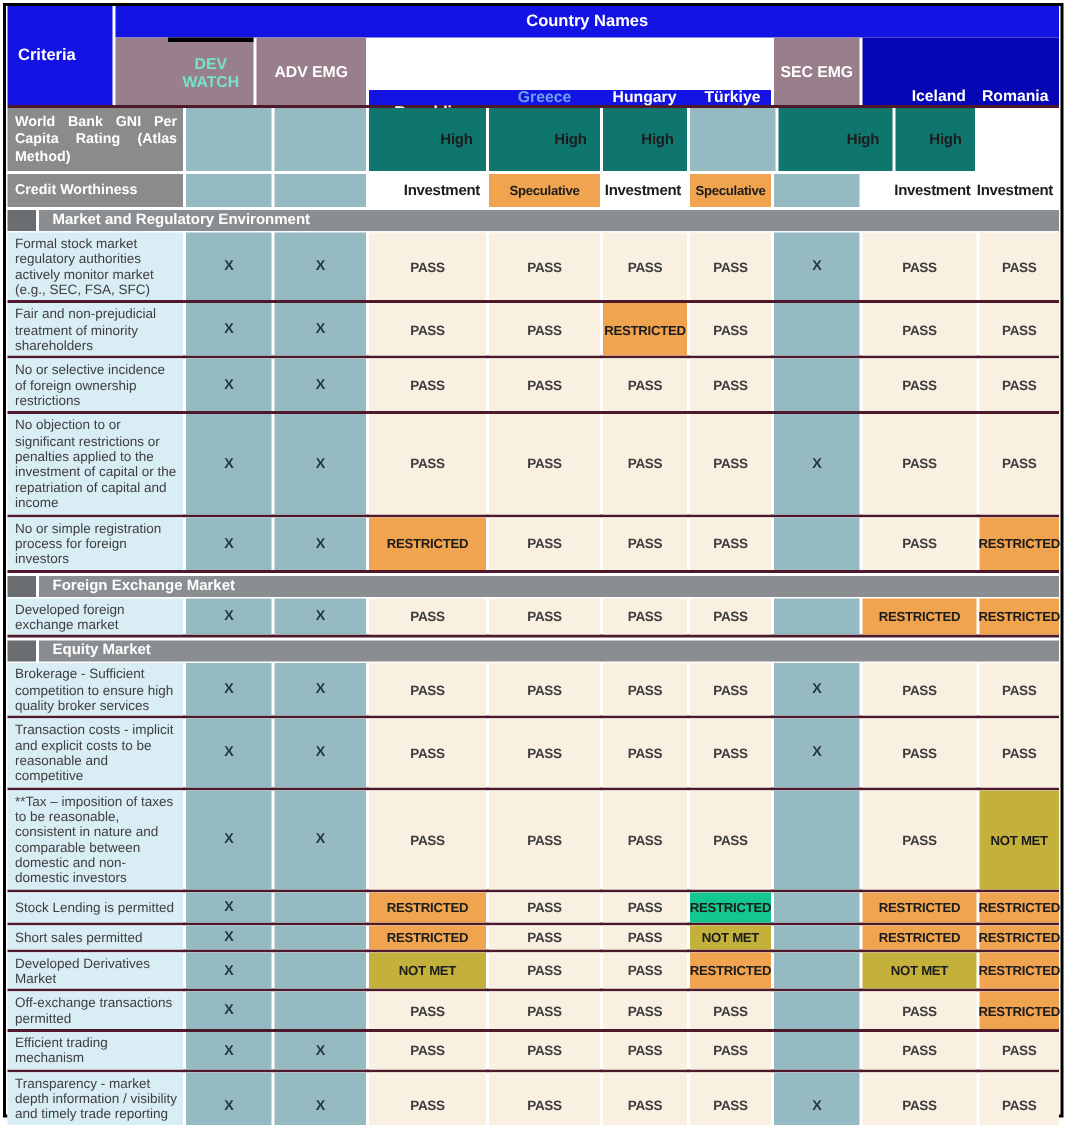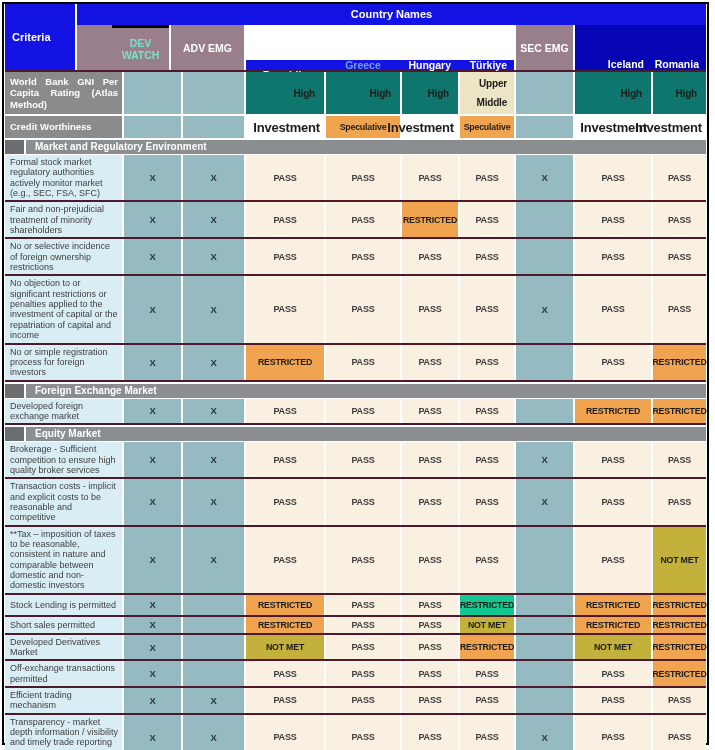--- a/index.html
+++ b/index.html
@@ -55,21 +55,21 @@
        font-size:8.8px;letter-spacing:-0.2px;color:#1C1C1C;text-align:center;}
   .s-x{background:#96BAC1;color:#243642;font-size:9.5px;}
   .s-blank{background:#96BAC1;}
   .s-pass{background:#FAF0E2;color:#3C3C3C;font-size:9px;}
   .s-restricted{background:#F1A44F;}
   .s-notmet{background:#C3B13B;}
   .s-restricted-green{background:#13C78E;}
   .s-high{background:#0f766e;font-size:10px;justify-content:flex-end;padding-right:9px;}
   .s-uppermiddle{background:#ECE5C5;font-size:10px;justify-content:flex-end;padding-right:7px;
                  line-height:1.9;text-align:right;}
-  .s-investment{background:#FFFFFF;font-size:13px;justify-content:flex-end;padding-right:4px;}
+  .s-investment{background:#FFFFFF;font-size:10px;justify-content:flex-end;padding-right:4px;}
   .s-speculative{background:#F1A44F;font-size:8.8px;}
 
   
   .section-bar{display:flex;gap:2px;margin:2px 0 1px;height:14px;}
   .section-bar .sq{width:19px;background:#6A6E71;}
   .section-bar .bar{flex:1;background:#8A8E91;color:#fff;font-weight:bold;font-size:10px;
                     line-height:14px;padding-left:9px;}
 </style>
 </head>
 <body>
@@ -131,21 +131,20 @@
     </div>
 
     <div id="matrix-body">
         <div class="row profile" style="min-height: 42px;">
           <div class="cell c0 label-gray">World Bank GNI Per Capita Rating (Atlas Method)</div>
           <div class="cell val c1 s-blank"></div>
           <div class="cell val c2 s-blank"></div>
           <div class="cell val c3 s-high">High</div>
           <div class="cell val c4 s-high">High</div>
           <div class="cell val c5 s-high">High</div>
-          <div class="cell val c6 s-uppermiddle">Upper Middle</div>
           <div class="cell val c7 s-blank"></div>
           <div class="cell val c8 s-high">High</div>
           <div class="cell val c9 s-high">High</div>
         </div>
         <div class="row profile" style="min-height: 22px;">
           <div class="cell c0 label-gray">Credit Worthiness</div>
           <div class="cell val c1 s-blank"></div>
           <div class="cell val c2 s-blank"></div>
           <div class="cell val c3 s-investment">Investment</div>
           <div class="cell val c4 s-speculative">Speculative</div>

